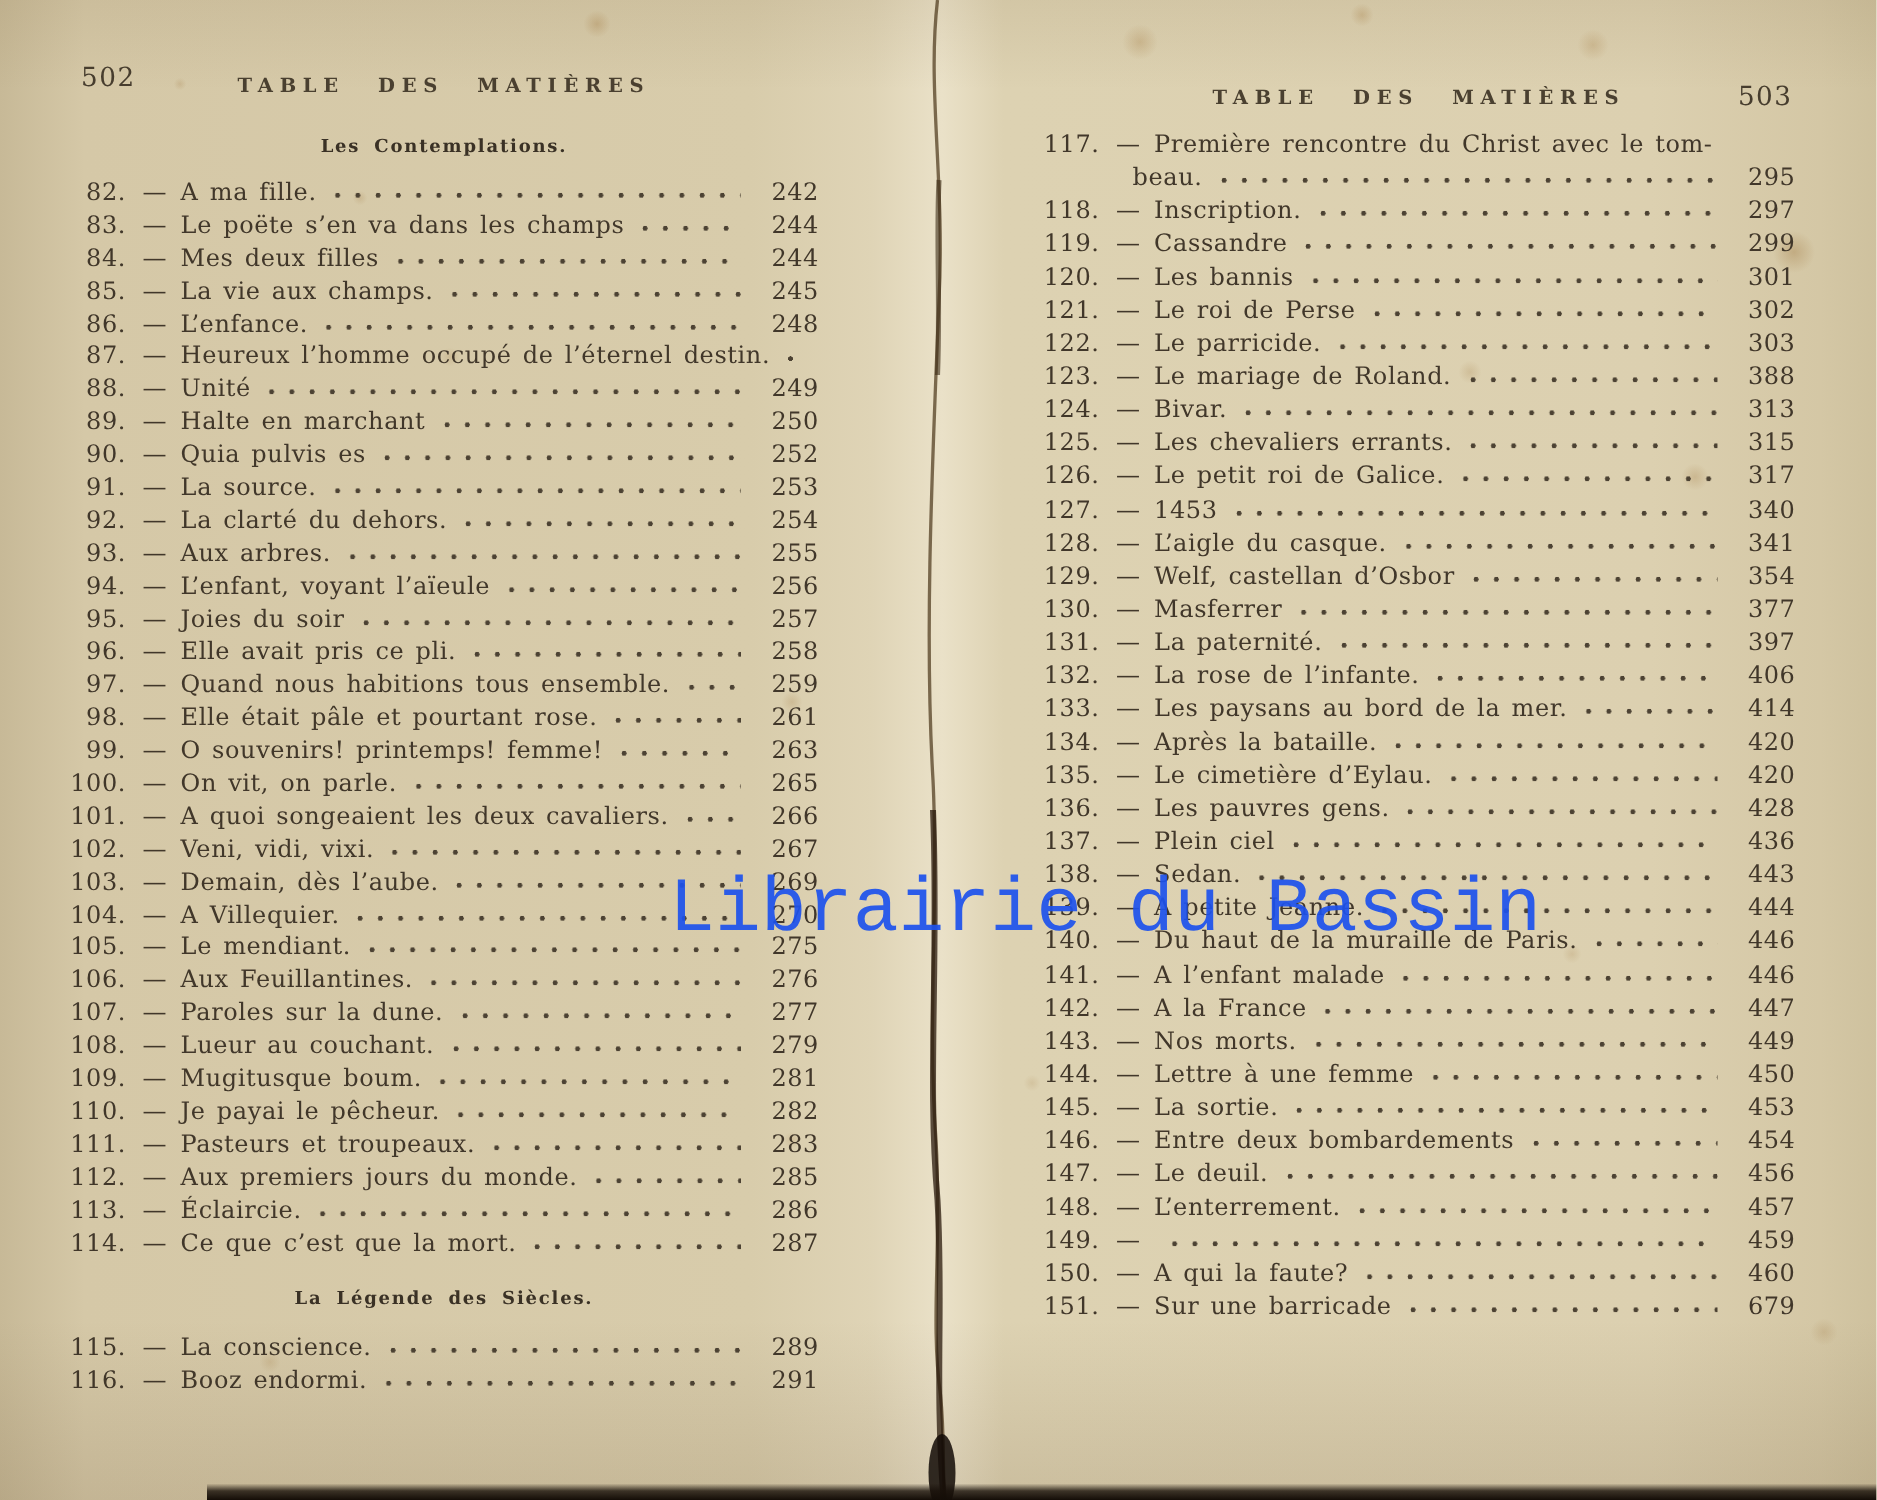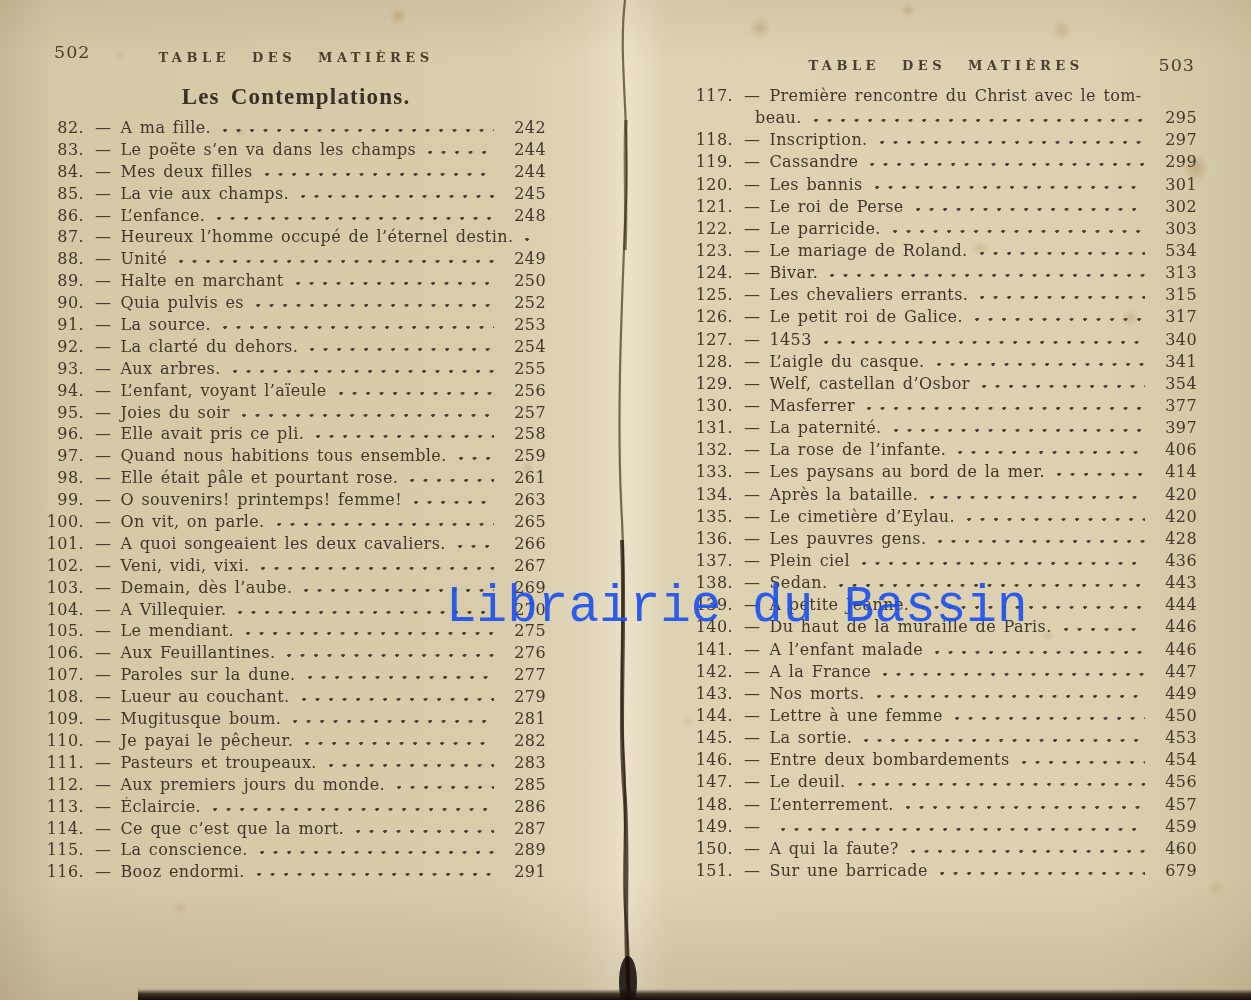--- a/index.html
+++ b/index.html
@@ -38,22 +38,22 @@
   .corner-num{position:absolute;font-size:17.5px;color:#473d2e;letter-spacing:1px;}
   .left .corner-num{top:0;left:8px;text-align:right;}
   .right .corner-num{top:13px;right:2px;}
   .running-title{position:absolute;left:0;right:0;text-align:center;
     font-size:13px;font-weight:700;letter-spacing:4.5px;word-spacing:13px;color:#4a4030;}
   .left .running-title{top:8px;}
   .right .running-title{top:16px;}
   .toc{position:absolute;left:0;right:0;}
   .left .toc{top:42px;}
   .right .toc{top:44px;}
-  .sec-heading{font-weight:700;font-size:23px;line-height:26px;text-align:center;
-    letter-spacing:1.2px;word-spacing:4px;color:#3a3125;margin:12px 0 10px;font-family:Liberation Serif, serif;}
+  .sec-heading{font-weight:700;font-size:12px;line-height:26px;text-align:center;
+    letter-spacing:1.2px;word-spacing:4px;color:#3a3125;margin:12px 0 10px;}
   .toc .sec-heading:first-child{margin-top:0;margin-bottom:8px;}
   .right .sec-heading{margin:22px 0 15px;}
   .row{display:flex;align-items:baseline;overflow:hidden;}
   .left .row{height:21.9px;}
   .right .row{height:22.15px;}
   .row span{font-size:16px;letter-spacing:.4px;word-spacing:2px;white-space:nowrap;}
   .num{flex:0 0 38px;text-align:right;}
   .dash{flex:0 0 auto;padding:0 9px 0 11px;}
   .wrap-indent{flex:0 0 60px;}
   .leader{flex:1 1 auto;min-width:6px;height:5px;margin:0 8px 0 12px;align-self:baseline;
@@ -298,20 +298,21 @@
           <span class="leader"></span>
           <span class="pagecol">286</span>
         </div>
         <div class="row">
           <span class="num">114.</span>
           <span class="dash">—</span>
           <span class="title">Ce que c’est que la mort.</span>
           <span class="leader"></span>
           <span class="pagecol">287</span>
         </div>
+        <div class="sec-heading">La Légende des Siècles.</div>
         <div class="row">
           <span class="num">115.</span>
           <span class="dash">—</span>
           <span class="title">La conscience.</span>
           <span class="leader"></span>
           <span class="pagecol">289</span>
         </div>
         <div class="row">
           <span class="num">116.</span>
           <span class="dash">—</span>
@@ -370,21 +371,21 @@
           <span class="dash">—</span>
           <span class="title">Le parricide.</span>
           <span class="leader"></span>
           <span class="pagecol">303</span>
         </div>
         <div class="row">
           <span class="num">123.</span>
           <span class="dash">—</span>
           <span class="title">Le mariage de Roland.</span>
           <span class="leader"></span>
-          <span class="pagecol">534</span>
+          <span class="pagecol">388</span>
         </div>
         <div class="row">
           <span class="num">124.</span>
           <span class="dash">—</span>
           <span class="title">Bivar.</span>
           <span class="leader"></span>
           <span class="pagecol">313</span>
         </div>
         <div class="row">
           <span class="num">125.</span>

